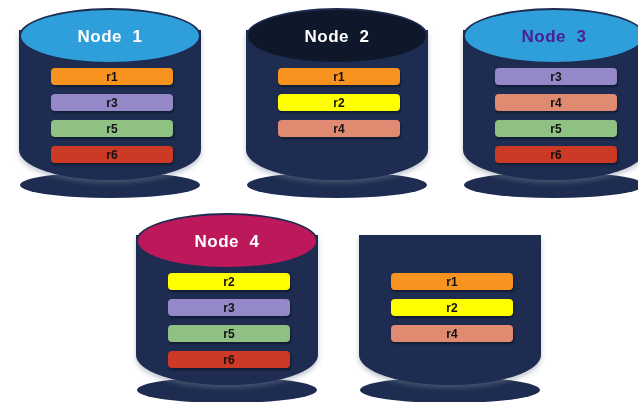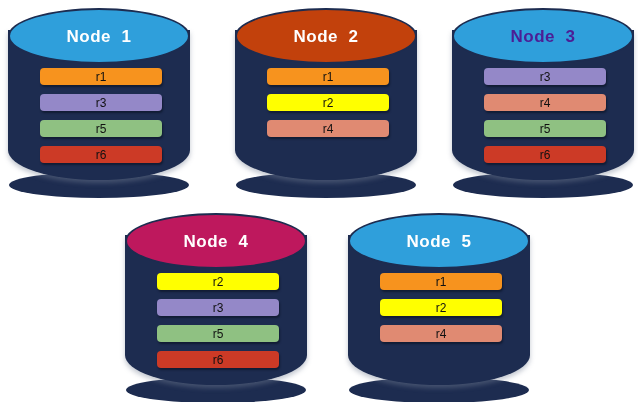--- a/index.html
+++ b/index.html
@@ -11,21 +11,21 @@
   body {
     width: 638px;
     height: 402px;
     position: relative;
     overflow: hidden;
     font-family: "Liberation Sans", sans-serif;
   }
 
   #diagram-canvas {
     position: absolute;
-    left: 0;
+    left: 11px;
     top: 0;
     width: 525px;
     height: 402px;
   }
 
   
   .node {
     position: absolute;
     width: 182px;
     height: 184px;
@@ -94,21 +94,21 @@
     height: 17px;
     margin-bottom: 9px;
     border-radius: 4px;
     display: flex;
     align-items: center;
     justify-content: center;
     box-shadow: 1px 2px 2px rgba(8, 14, 30, 0.55);
   }
   .replica-label {
     font-size: 12px;
-    font-weight: normal;
+    font-weight: bold;
     color: #111111;
     line-height: 1;
   }
 </style>
 </head>
 <body>
 
 <div id="diagram-canvas" style="background: rgb(255, 255, 255);">
     <div class="node" style="left: 8px; top: 8px;">
       <div class="node-base" style="background: rgb(29, 44, 80);"></div>
@@ -127,21 +127,21 @@
           <span class="replica-label">r5</span>
         </div>
         <div class="replica-bar" style="background: rgb(204, 58, 38);">
           <span class="replica-label">r6</span>
         </div>
       </div>
     </div>
     <div class="node" style="left: 235px; top: 8px;">
       <div class="node-base" style="background: rgb(29, 44, 80);"></div>
       <div class="node-body" style="background: rgb(29, 44, 80);"></div>
-      <div class="node-top" style="background: #c2410c;">
+      <div class="node-top" style="background: #0f172a;">
         <span class="node-label" style="color: rgb(255, 255, 255);">Node  2</span>
       </div>
       <div class="replica-list">
         <div class="replica-bar" style="background: rgb(247, 147, 30);">
           <span class="replica-label">r1</span>
         </div>
         <div class="replica-bar" style="background: rgb(255, 255, 0);">
           <span class="replica-label">r2</span>
         </div>
         <div class="replica-bar" style="background: rgb(224, 138, 114);">
@@ -187,23 +187,20 @@
           <span class="replica-label">r5</span>
         </div>
         <div class="replica-bar" style="background: rgb(204, 58, 38);">
           <span class="replica-label">r6</span>
         </div>
       </div>
     </div>
     <div class="node" style="left: 348px; top: 213px;">
       <div class="node-base" style="background: rgb(29, 44, 80);"></div>
       <div class="node-body" style="background: rgb(29, 44, 80);"></div>
-      <div class="node-top" style="background: rgb(47, 159, 219);">
-        <span class="node-label" style="color: rgb(255, 255, 255);">Node  5</span>
-      </div>
       <div class="replica-list">
         <div class="replica-bar" style="background: rgb(247, 147, 30);">
           <span class="replica-label">r1</span>
         </div>
         <div class="replica-bar" style="background: rgb(255, 255, 0);">
           <span class="replica-label">r2</span>
         </div>
         <div class="replica-bar" style="background: rgb(224, 138, 114);">
           <span class="replica-label">r4</span>
         </div>

